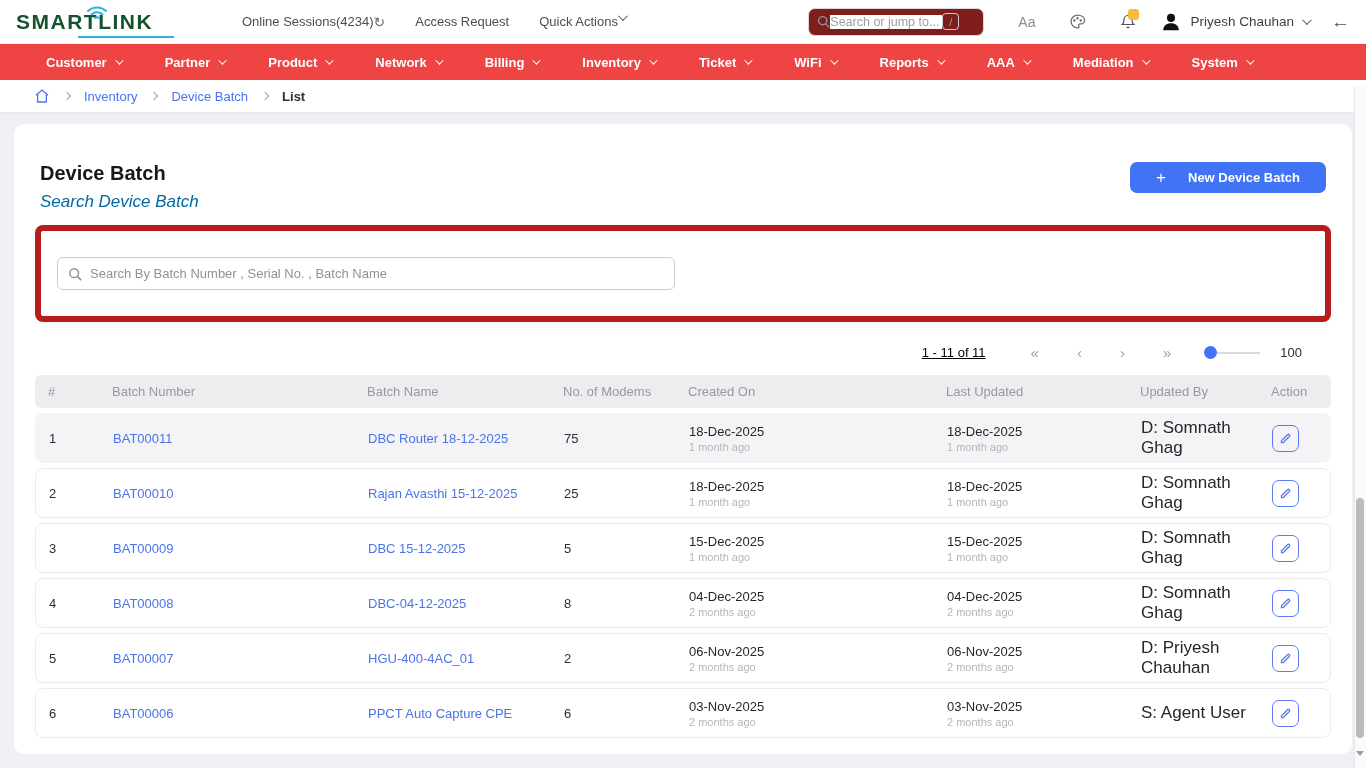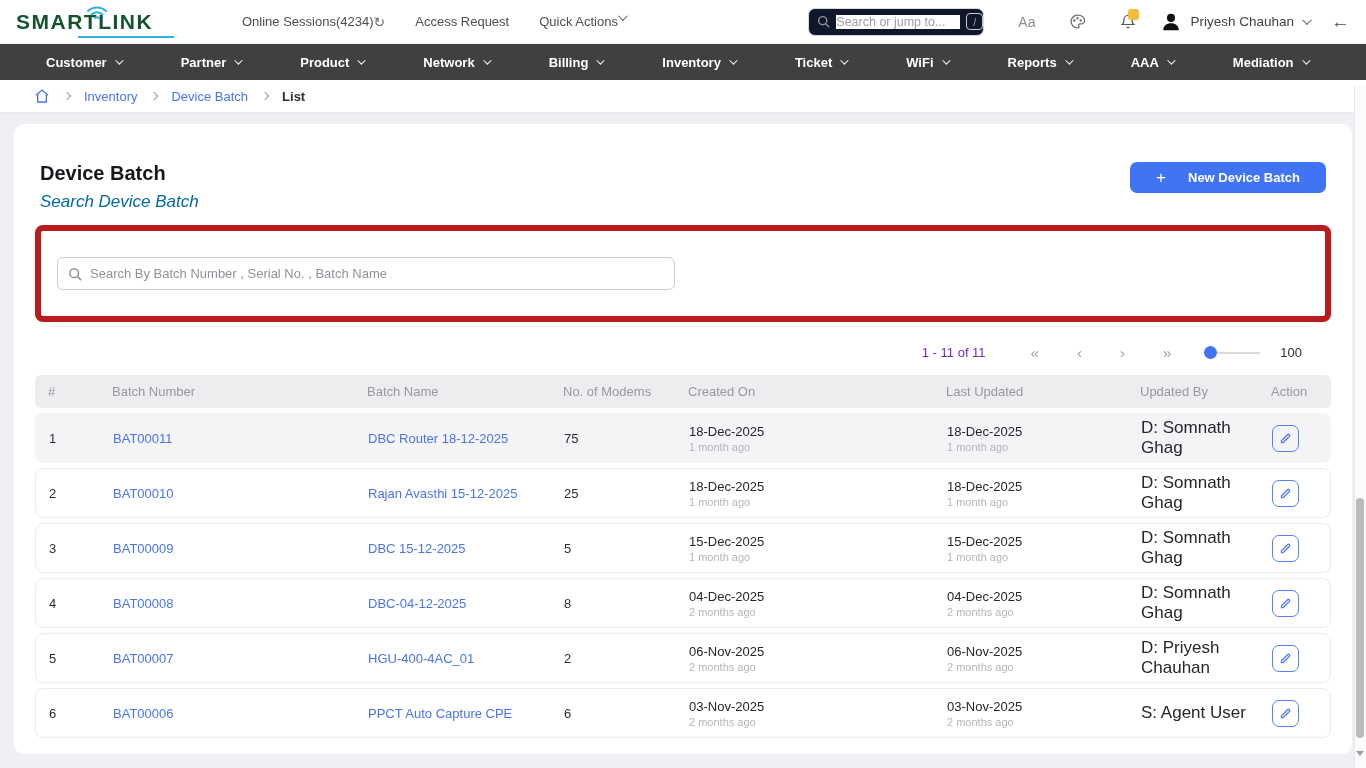--- a/index.html
+++ b/index.html
@@ -12,36 +12,36 @@
   .logo { position:relative; width:160px; height:34px; cursor:pointer; }
   .logo-text { font-size:21px; font-weight:700; letter-spacing:1.5px; color:#14532d; line-height:34px; }
   .logo-wifi { position:absolute; left:68px; top:-3px; }
   .logo-underline { position:absolute; left:62px; bottom:1px; width:96px; height:2px; background:#2fb3dc; }
   .top-item { font-size:13px; color:#4a4d52; margin-left:30px; display:flex; align-items:flex-start; cursor:pointer; }
   .top-item .muted-ico { color:#6b6e73; font-size:14px; }
   .chev { display:inline-block; width:7px; height:7px; border-right:1.6px solid #5a5d62;
     border-bottom:1.6px solid #5a5d62; transform:rotate(45deg) translateY(-2px); }
   .spacer { flex:1; }
   .searchbox { width:176px; height:28px; border:1px solid #d7dade; border-radius:7px;
-    display:flex; align-items:center; padding:0 0 0 8px; gap:6px; background:#0f172a; }
+    display:flex; align-items:center; padding:0 24px 0 8px; gap:0; background:#7f1d1d; }
   .searchbox input { border:none; outline:none; flex:1; font-size:12.5px; color:#333; width:90px;
     font-family:"Liberation Sans",sans-serif; }
   .searchbox input::placeholder { color:#9b9ea4; }
   .slash-badge { width:17px; height:17px; border:1px solid #c9cdd3; border-radius:4px; font-size:11px;
     color:#9b9ea4; display:flex; align-items:center; justify-content:center; }
   .icon-btn { margin-left:34px; color:#6b6e73; cursor:pointer; display:flex; align-items:center; }
   .aa { font-size:14px; color:#8a8d93; }
   .bell-wrap { position:relative; }
   .bell-badge { position:absolute; right:-3px; top:-4px; width:11px; height:11px; background:#f6bc3e; border-radius:3px; }
   .user-wrap { display:flex; align-items:center; gap:8px; margin-left:24px; cursor:pointer; }
   .user-name { font-size:13.5px; color:#3c3f44; }
   .back-arrow { margin-left:22px; font-size:19px; color:#4a4d52; cursor:pointer; }
 
   
-  .mainnav { height:36px; background:#404040; display:flex; align-items:center; padding:0 28px; gap:20px; }
+  .mainnav { height:36px; background:#ef4444; display:flex; align-items:center; padding:0 28px; gap:4px; }
   .nav-item { color:#fff; font-size:13px; font-weight:600; display:flex; align-items:center; gap:8px;
     padding:0 22px 0 18px; cursor:pointer; height:36px; }
   .nav-item .chev { border-color:#fff; width:6px; height:6px; }
 
   
   .crumbbar { height:32px; background:#fff; display:flex; align-items:center; padding:0 34px; gap:14px;
     box-shadow:0 1px 2px rgba(0,0,0,0.04); }
   .crumb-link { font-size:13px; color:#4a72f0; cursor:pointer; }
   .crumb-current { font-size:13px; color:#2b2e33; font-weight:600; }
   .crumb-sep { width:6px; height:6px; border-right:1.5px solid #9b9ea4; border-bottom:1.5px solid #9b9ea4;
@@ -64,21 +64,21 @@
   .filter-card { margin:13px 21px 0 21px; background:#fff; border:6px solid #b91c1c; border-radius:8px;
     box-shadow:0 1px 3px rgba(0,0,0,0.05); padding:26px 16px; }
   .table-search { width:618px; height:33px; border:1px solid #c9cdd3; border-radius:6px; display:flex;
     align-items:center; padding:0 10px; gap:8px; }
   .table-search input { border:none; outline:none; flex:1; font-size:13px; color:#333;
     font-family:"Liberation Sans",sans-serif; }
   .table-search input::placeholder { color:#8f9298; }
 
   
   .pag-row { display:flex; align-items:center; justify-content:flex-end; padding:22px 50px 14px 0; gap:0; }
-  .pag-range { font-size:13px; color:#6d28d9; margin-right:26px; }
+  .pag-range { font-size:13px; color:#000000; margin-right:26px;text-decoration:underline; }
   .pag-arrow { font-size:15px; color:#9b9ea4; margin:0 19px; cursor:pointer; user-select:none; }
   .pag-slider { display:flex; align-items:center; margin:0 12px 0 14px; cursor:pointer; }
   .pag-dot { width:13px; height:13px; border-radius:50%; background:#4173f5; }
   .pag-line { width:43px; height:2px; background:#d9dadd; }
   .pag-size { font-size:13px; color:#2b2e33; margin-left:8px; }
 
   
   .table-wrap { padding:0 21px; }
   .tgrid { display:grid; grid-template-columns:64px 255px 196px 125px 258px 194px 131px 1fr;
     align-items:center; padding-left:13px; padding-right:8px; }

